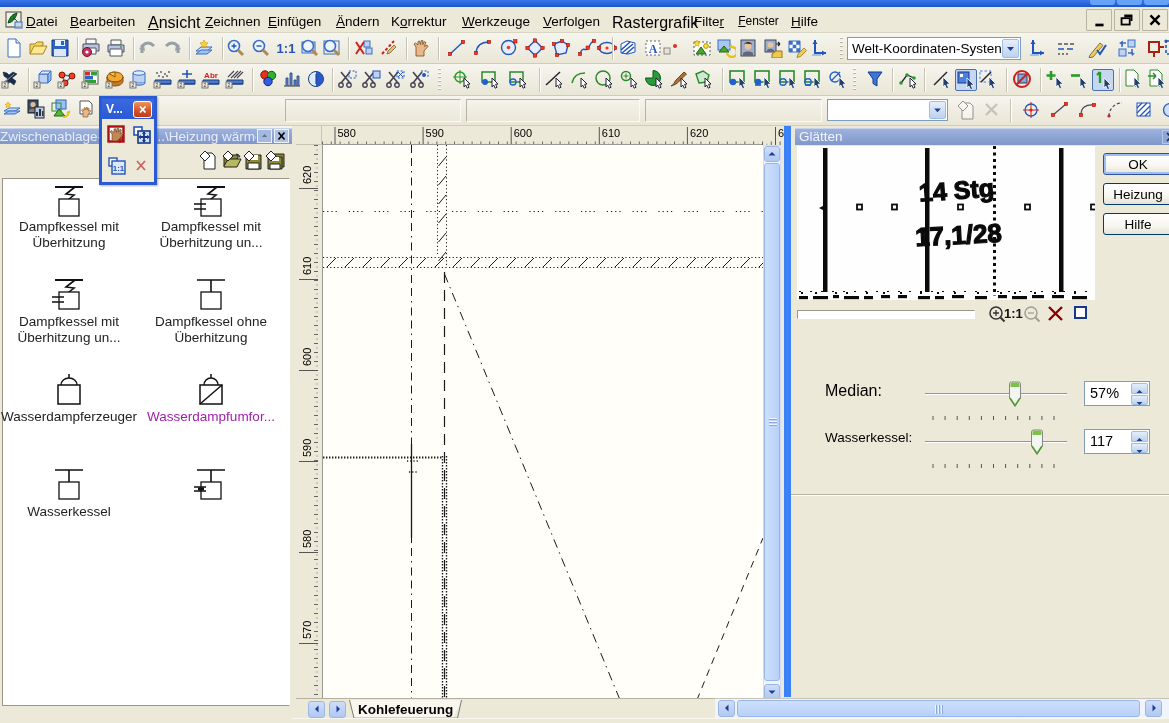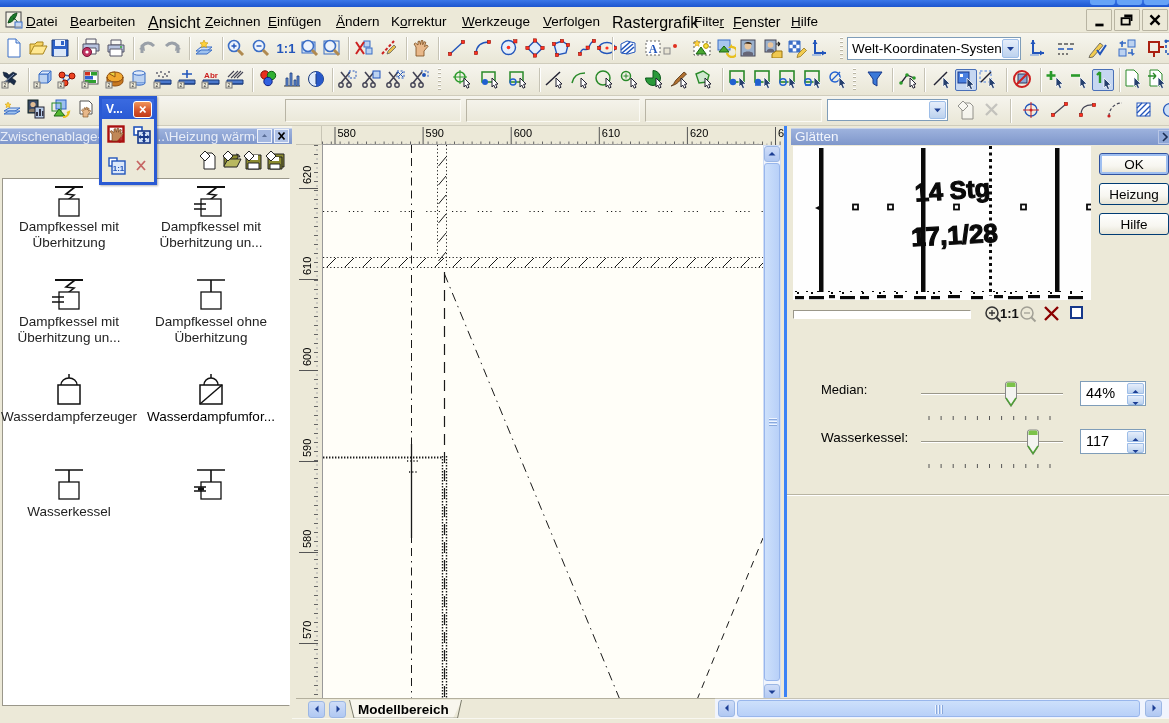--- a/index.html
+++ b/index.html
@@ -25,21 +25,21 @@
     <div class="abs" style="left:70px;top:7px;width:70px;height:17px;font-size:13.5px;color:#000;"><span style="text-decoration:underline;">B</span>earbeiten</div>
     <div class="abs" style="left:148px;top:7px;width:48px;height:17px;font-size:16px;color:#000;"><span style="text-decoration:underline;">A</span>nsicht</div>
     <div class="abs" style="left:205px;top:7px;width:55px;height:17px;font-size:13.5px;color:#000;"><span style="text-decoration:underline;">Z</span>eichnen</div>
     <div class="abs" style="left:268px;top:7px;width:61px;height:17px;font-size:13.5px;color:#000;"><span style="text-decoration:underline;">E</span>infügen</div>
     <div class="abs" style="left:336px;top:7px;width:48px;height:17px;font-size:13.5px;color:#000;"><span style="text-decoration:underline;">Ä</span>ndern</div>
     <div class="abs" style="left:391px;top:7px;width:63px;height:17px;font-size:13.5px;color:#000;">K<span style="text-decoration:underline;">o</span>rrektur</div>
     <div class="abs" style="left:462px;top:7px;width:72px;height:17px;font-size:13.5px;color:#000;"><span style="text-decoration:underline;">W</span>erkzeuge</div>
     <div class="abs" style="left:543px;top:7px;width:63px;height:17px;font-size:13.5px;color:#000;"><span style="text-decoration:underline;">V</span>erfolgen</div>
     <div class="abs" style="left:612px;top:7px;width:76px;height:17px;font-size:16px;color:#000;text-align:right;">Raster<span style="text-decoration:underline;">g</span>rafik</div>
     <div class="abs" style="left:694px;top:7px;width:33px;height:17px;font-size:13.5px;color:#000;">Filte<span style="text-decoration:underline;">r</span></div>
-    <div class="abs" style="left:733px;top:7px;width:51px;height:17px;font-size:14px;color:#000;"><span style="text-decoration:underline;">F</span>enster</div>
+    <div class="abs" style="left:733px;top:7px;width:51px;height:17px;font-size:12px;color:#000;text-align:center;"><span style="text-decoration:underline;">F</span>enster</div>
     <div class="abs" style="left:791px;top:7px;width:31px;height:17px;font-size:13.5px;color:#000;"><span style="text-decoration:underline;">H</span>ilfe</div>
     <div class="abs" style="left:1086px;top:2px;width:26px;height:22px;border:1px solid #b8b4a2;background:#ece9d8;border-radius:1px;"><svg width="24" height="20" viewBox="0 0 22 22">
         <rect x="7" y="15" width="9" height="3" fill="#000"></rect>
       </svg></div>
     <div class="abs" style="left:1114px;top:2px;width:26px;height:22px;border:1px solid #b8b4a2;background:#ece9d8;border-radius:1px;"><svg width="24" height="20" viewBox="0 0 22 22">
         <path d="M8 5h9v7h-2V8H8z" fill="#000"></path>
         <rect x="5" y="9" width="9" height="7" fill="none" stroke="#000" stroke-width="2"></rect>
       </svg></div>
     <div class="abs" style="left:1142px;top:2px;width:26px;height:22px;border:1px solid #b8b4a2;background:#ece9d8;border-radius:1px;"><svg width="24" height="20" viewBox="0 0 22 22">
         <path d="M6 6l10 10M16 6L6 16" stroke="#000" stroke-width="2.6"></path>
@@ -833,21 +833,21 @@
           <path d="M20 13a8 7 0 0 1 16 0" fill="#fff" stroke="#111" stroke-width="1.5"></path>
           <rect x="17" y="13" width="22" height="19" fill="#fff" stroke="#111" stroke-width="1.5"></rect>
         </svg></div>
       <div class="abs" style="left:-29px;top:230px;width:190px;text-align:center;font-size:13.5px;color:#222;line-height:16px;">Wasserdampferzeuger</div>
       <div class="abs" style="left:180px;top:193px;width:56px;height:36px;"><svg width="56" height="36" viewBox="0 0 56 36">
           <path d="M28 2v4" stroke="#111" fill="none" stroke-width="1.5"></path>
           <path d="M21 13a7 7 0 0 1 14 0" fill="#fff" stroke="#111" stroke-width="1.5"></path>
           <rect x="17" y="13" width="22" height="19" fill="#fff" stroke="#111" stroke-width="1.5"></rect>
           <path d="M17 32L39 13" stroke="#111" stroke-width="1.5"></path>
         </svg></div>
-      <div class="abs" style="left:113px;top:230px;width:190px;text-align:center;font-size:13.5px;color:#000000;line-height:16px;">Wasserdampfumfor...</div>
+      <div class="abs" style="left:113px;top:230px;width:190px;text-align:center;font-size:13.5px;color:#a21caf;line-height:16px;">Wasserdampfumfor...</div>
       <div class="abs" style="left:38px;top:288px;width:56px;height:36px;"><svg width="56" height="36" viewBox="0 0 56 36">
           <path d="M14 3h28M28 3v12" stroke="#111" fill="none" stroke-width="1.6"></path>
           <rect x="18" y="15" width="20" height="17" fill="#fff" stroke="#111" stroke-width="1.3"></rect>
         </svg></div>
       <div class="abs" style="left:-29px;top:325px;width:190px;text-align:center;font-size:13.5px;color:#222;line-height:16px;">Wasserkessel</div>
       <div class="abs" style="left:180px;top:288px;width:56px;height:36px;"><svg width="56" height="36" viewBox="0 0 56 36">
           <path d="M14 3h28M28 3v12" stroke="#111" fill="none" stroke-width="1.6"></path>
           <rect x="18" y="15" width="20" height="17" fill="#fff" stroke="#111" stroke-width="1.3"></rect>
           <path d="M11 20h12M11 24h12" stroke="#111" fill="none" stroke-width="1.5"></path>
           <path d="M15 22h6" stroke="#111" stroke-width="3"></path>
@@ -1214,24 +1214,24 @@
           <path d="M8.5 3.5L5 7l3.5 3.5z" fill="#1c3e94"></path>
         </svg></div>
       <div class="abs" style="left:33px;top:2px;width:17px;height:17px;background:linear-gradient(#cfddf8,#b0c8f2);border:1px solid #9cb7e4;border-radius:3px;text-align:center;color:#2a4a8a;"><svg width="14" height="14" viewBox="0 0 14 14">
           <path d="M5.5 3.5L9 7l-3.5 3.5z" fill="#1c3e94"></path>
         </svg></div>
       <div class="abs" style="left:53px;top:1px;width:113px;height:19px;background:#f8f6ee;clip-path:polygon(0 0,113px 0,104px 18.2px,4.5px 18.2px);"></div>
       <svg class="abs" style="left:53px;top:1px;" width="113" height="20" viewBox="0 0 113 20">
         <path d="M0.5 0v0l4.5 18.2h103.5L112.5 0" fill="none" stroke="#7a7a6a"></path>
         <path d="M5 18.7h103.5" stroke="#7a7a6a"></path>
       </svg>
-      <div class="abs" style="left:62px;top:3px;font-size:13.5px;font-weight:bold;color:#000;">Modellbereich</div>
+      <div class="abs" style="left:62px;top:3px;font-size:13.5px;font-weight:bold;color:#000;">Kohlefeuerung</div>
     </div>
   </div>
-<div class="abs" style="left:784px;top:126px;width:385px;height:571px;background:#ece9d8;border-left:3px solid #3b82f6;">
+<div class="abs" style="left:784px;top:126px;width:385px;height:571px;background:#ece9d8;border-left:7px solid #3b82f6;">
     <div class="abs" style="left:4px;top:2px;width:381px;height:17px;background:linear-gradient(#9db2dd,#7f97cb);border-top:1px solid #c6d2ea;">
       <div class="abs" style="left:4px;top:0px;font-size:13.5px;color:#f2f5fc;">Glätten</div>
       <div class="abs" style="right:0px;top:1px;width:14px;height:14px;background:#8ea6d6;border:1px solid #b8c6e6;"><svg width="12" height="12" viewBox="0 0 12 12">
           <path d="M4 2l4 4-4 4" fill="none" stroke="#1a2c50" stroke-width="1.6"></path>
         </svg></div>
     </div>
     <div class="abs" style="left:6px;top:20px;width:298px;height:154px;"><svg width="298" height="154" viewBox="0 0 298 154">
         <rect width="298" height="154" fill="#fefefe"></rect>
         <rect x="26" y="2" width="4.5" height="144" fill="#0a0a0a"></rect>
         <rect x="128" y="2" width="4.5" height="144" fill="#0a0a0a"></rect>
@@ -1291,21 +1291,21 @@
     <div class="abs" style="left:213px;top:180px;font-size:13px;font-weight:bold;color:#111;">1:1</div>
     <div class="abs" style="left:231px;top:178px;width:22px;height:22px;opacity:.4;"><svg width="20" height="20" viewBox="0 0 20 20">
         <circle cx="9" cy="9" r="6" fill="none" stroke="#333" stroke-width="1.5"></circle>
         <path d="M13.5 13.5l4 4" stroke="#333" stroke-width="2"></path>
         <path d="M6 9h6" stroke="#333" stroke-width="1.3"></path>
       </svg></div>
     <div class="abs" style="left:255px;top:178px;width:22px;height:22px;"><svg width="20" height="20" viewBox="0 0 20 20">
         <path d="M3 3l13 13M16 3L3 16" stroke="#8b0000" stroke-width="2.4"></path>
       </svg></div>
     <div class="abs" style="left:283px;top:180px;width:13px;height:13px;border:2px solid #16388a;background:#fff;"></div>
-    <div class="abs" style="left:34px;top:256px;font-size:13px;color:#000;">Median:</div>
+    <div class="abs" style="left:34px;top:256px;font-size:16px;color:#000;">Median:</div>
     <div class="abs" style="left:34px;top:304px;font-size:13.5px;color:#000;">Wasserkessel:</div>
     <div class="abs" style="left:134px;top:267px;width:142px;height:2px;border-top:1px solid #9a978a;border-bottom:1px solid #fff;"></div>
     <div class="abs" style="left:217px;top:255px;width:14px;height:27px;"><svg width="14" height="27" viewBox="0 0 14 27">
         <path d="M1.5 3a2 2 0 0 1 2-2h7a2 2 0 0 1 2 2v14L7 25.5 1.5 17z" fill="#f4f4f0" stroke="#888"></path>
         <path d="M2.5 3a1.5 1.5 0 0 1 1.5-1.5h6A1.5 1.5 0 0 1 11.5 3v3h-9z" fill="#7cc24a"></path>
         <path d="M2 17l5 7.5L12 17" fill="none" stroke="#4e9e34" stroke-width="1.5"></path>
       </svg></div>
     <div class="abs" style="left:139px;top:283px;width:130px;height:5px;"><svg width="128" height="5" viewBox="0 0 128 5">
         <path d="M3.0 0V4" stroke="#555"></path>
         <path d="M15.1 0V4" stroke="#555"></path>
@@ -1332,21 +1332,21 @@
         <path d="M39.3 0V4" stroke="#555"></path>
         <path d="M51.4 0V4" stroke="#555"></path>
         <path d="M63.5 0V4" stroke="#555"></path>
         <path d="M75.6 0V4" stroke="#555"></path>
         <path d="M87.7 0V4" stroke="#555"></path>
         <path d="M99.8 0V4" stroke="#555"></path>
         <path d="M111.89999999999999 0V4" stroke="#555"></path>
         <path d="M124.0 0V4" stroke="#555"></path>
       </svg></div>
     <div class="abs" style="left:293px;top:255px;width:66px;height:25px;background:#fff;border:1px solid #7f9db9;">
-      <div class="abs" style="left:5px;top:3px;font-size:14.5px;color:#000;">44%</div>
+      <div class="abs" style="left:5px;top:3px;font-size:14.5px;color:#000;">57%</div>
       <div class="abs" style="right:1px;top:1px;width:17px;height:10.5px;background:linear-gradient(#e6eefb,#bcd2ee);border:1px solid #9ebee8;border-radius:2px 2px 0 0;"><svg width="15" height="9" viewBox="0 0 15 9">
           <path d="M4.5 6L7.5 3l3 3z" fill="#1c3e94"></path>
         </svg></div>
       <div class="abs" style="right:1px;top:12.5px;width:17px;height:10.5px;background:linear-gradient(#e6eefb,#bcd2ee);border:1px solid #9ebee8;border-radius:0 0 2px 2px;"><svg width="15" height="9" viewBox="0 0 15 9">
           <path d="M4.5 3l3 3 3-3z" fill="#1c3e94"></path>
         </svg></div>
     </div>
     <div class="abs" style="left:293px;top:303px;width:66px;height:25px;background:#fff;border:1px solid #7f9db9;">
       <div class="abs" style="left:5px;top:3px;font-size:14.5px;color:#000;">117</div>
       <div class="abs" style="right:1px;top:1px;width:17px;height:10.5px;background:linear-gradient(#e6eefb,#bcd2ee);border:1px solid #9ebee8;border-radius:2px 2px 0 0;"><svg width="15" height="9" viewBox="0 0 15 9">

